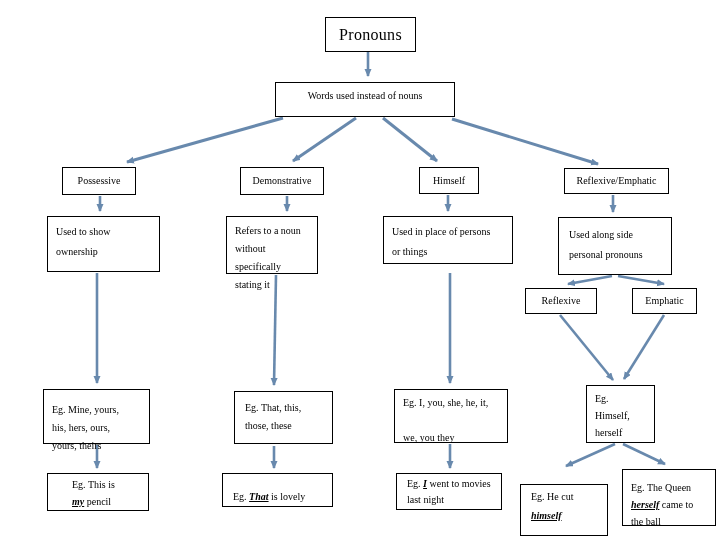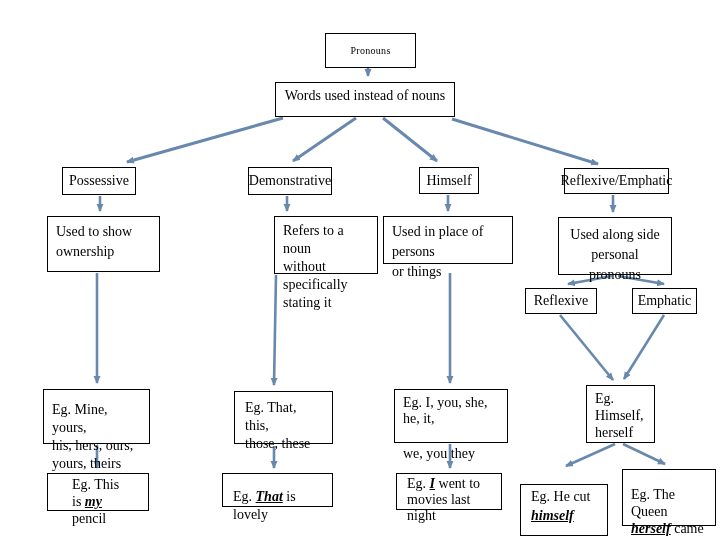--- a/index.html
+++ b/index.html
@@ -16,24 +16,24 @@
     color:var(--text);
     overflow:hidden;
   }
   svg.arrows{position:absolute;left:0;top:0;width:720px;height:540px;}
   svg.arrows line{stroke:var(--arrow);}
   svg.arrows .ah{fill:var(--arrow);}
   .box{
     position:absolute;box-sizing:border-box;
     border:1px solid var(--border);
     background:var(--background);
-    font-size:14px;line-height:18px;
+    font-size:10px;line-height:18px;
   }
   .center{display:flex;align-items:center;justify-content:center;text-align:center;}
-  .title-box{font-size:10px;letter-spacing:.3px;margin-top:16px;}
+  .title-box{font-size:16px;letter-spacing:.3px;}
   .def-box{text-align:center;padding-top:4px;}
   .txt{padding:5px 8px;}
   .ln{display:block;}
   .gap{margin-top:19px;}
   .em{font-style:italic;font-weight:bold;text-decoration:underline;}
 </style>
 </head>
 <body>
 
 <div class="slide">
@@ -70,44 +70,44 @@
   <div class="box center title-box" style="left:325px;top:17px;width:91px;height:35px;">
     <span>Pronouns</span>
   </div>
   <div class="box def-box" style="left:275px;top:82px;width:180px;height:35px;">
     <span>Words used instead of nouns</span>
   </div>
 
   <div class="box center" style="left:62px;top:167px;width:74px;height:28px;">
     <span>Possessive</span>
   </div>
-  <div class="box center" style="left:248px;top:167px;width:84px;height:28px;">
+  <div class="box center" style="left:240px;top:167px;width:84px;height:28px;">
     <span>Demonstrative</span>
   </div>
   <div class="box center" style="left:419px;top:167px;width:60px;height:27px;">
     <span>Himself</span>
   </div>
   <div class="box center" style="left:564px;top:168px;width:105px;height:26px;">
     <span>Reflexive/Emphatic</span>
   </div>
 
   <div class="box txt" style="left:47px;top:216px;width:113px;height:56px;line-height:20px;">
     <span class="ln">Used to show</span>
     <span class="ln">ownership</span>
   </div>
-  <div class="box txt" style="left:226px;top:216px;width:104px;height:58px;margin-left:48px;">
+  <div class="box txt" style="left:226px;top:216px;width:92px;height:58px;">
     <span class="ln">Refers to a noun</span>
     <span class="ln">without specifically</span>
     <span class="ln">stating it</span>
   </div>
   <div class="box txt" style="left:383px;top:216px;width:130px;height:48px;line-height:20px;">
     <span class="ln">Used in place of persons</span>
     <span class="ln">or things</span>
   </div>
-  <div class="box txt" style="left:558px;top:217px;width:114px;height:58px;padding:7px 10px;line-height:20px;text-align:center;">
+  <div class="box txt" style="left:558px;top:217px;width:114px;height:58px;padding:7px 10px;line-height:20px;">
     <span class="ln">Used along side</span>
     <span class="ln">personal pronouns</span>
   </div>
 
   <div class="box center" style="left:525px;top:288px;width:72px;height:26px;">
     <span>Reflexive</span>
   </div>
   <div class="box center" style="left:632px;top:288px;width:65px;height:26px;">
     <span>Emphatic</span>
   </div>
@@ -136,17 +136,17 @@
   </div>
   <div class="box txt" style="left:222px;top:473px;width:111px;height:34px;padding:14px 10px;">
     <span>Eg.  </span><span class="em">That</span><span> is lovely</span>
   </div>
   <div class="box txt" style="left:396px;top:473px;width:106px;height:37px;padding:2px 10px;line-height:16px;">
     <span>Eg. </span><span class="em">I</span><span> went to movies last night</span>
   </div>
   <div class="box txt" style="left:520px;top:484px;width:88px;height:52px;padding:2px 10px;line-height:19px;">
     <span>Eg. He cut </span><span class="em">himself</span><span></span>
   </div>
-  <div class="box txt" style="left:622px;top:469px;width:94px;height:57px;padding:16px 8px;line-height:17px;">
+  <div class="box txt" style="left:622px;top:469px;width:94px;height:57px;padding:9px 8px;line-height:17px;">
     <span>Eg. The Queen </span><span class="em">herself</span><span> came to the ball</span>
   </div>
 
 </div>
 
 </body></html>

